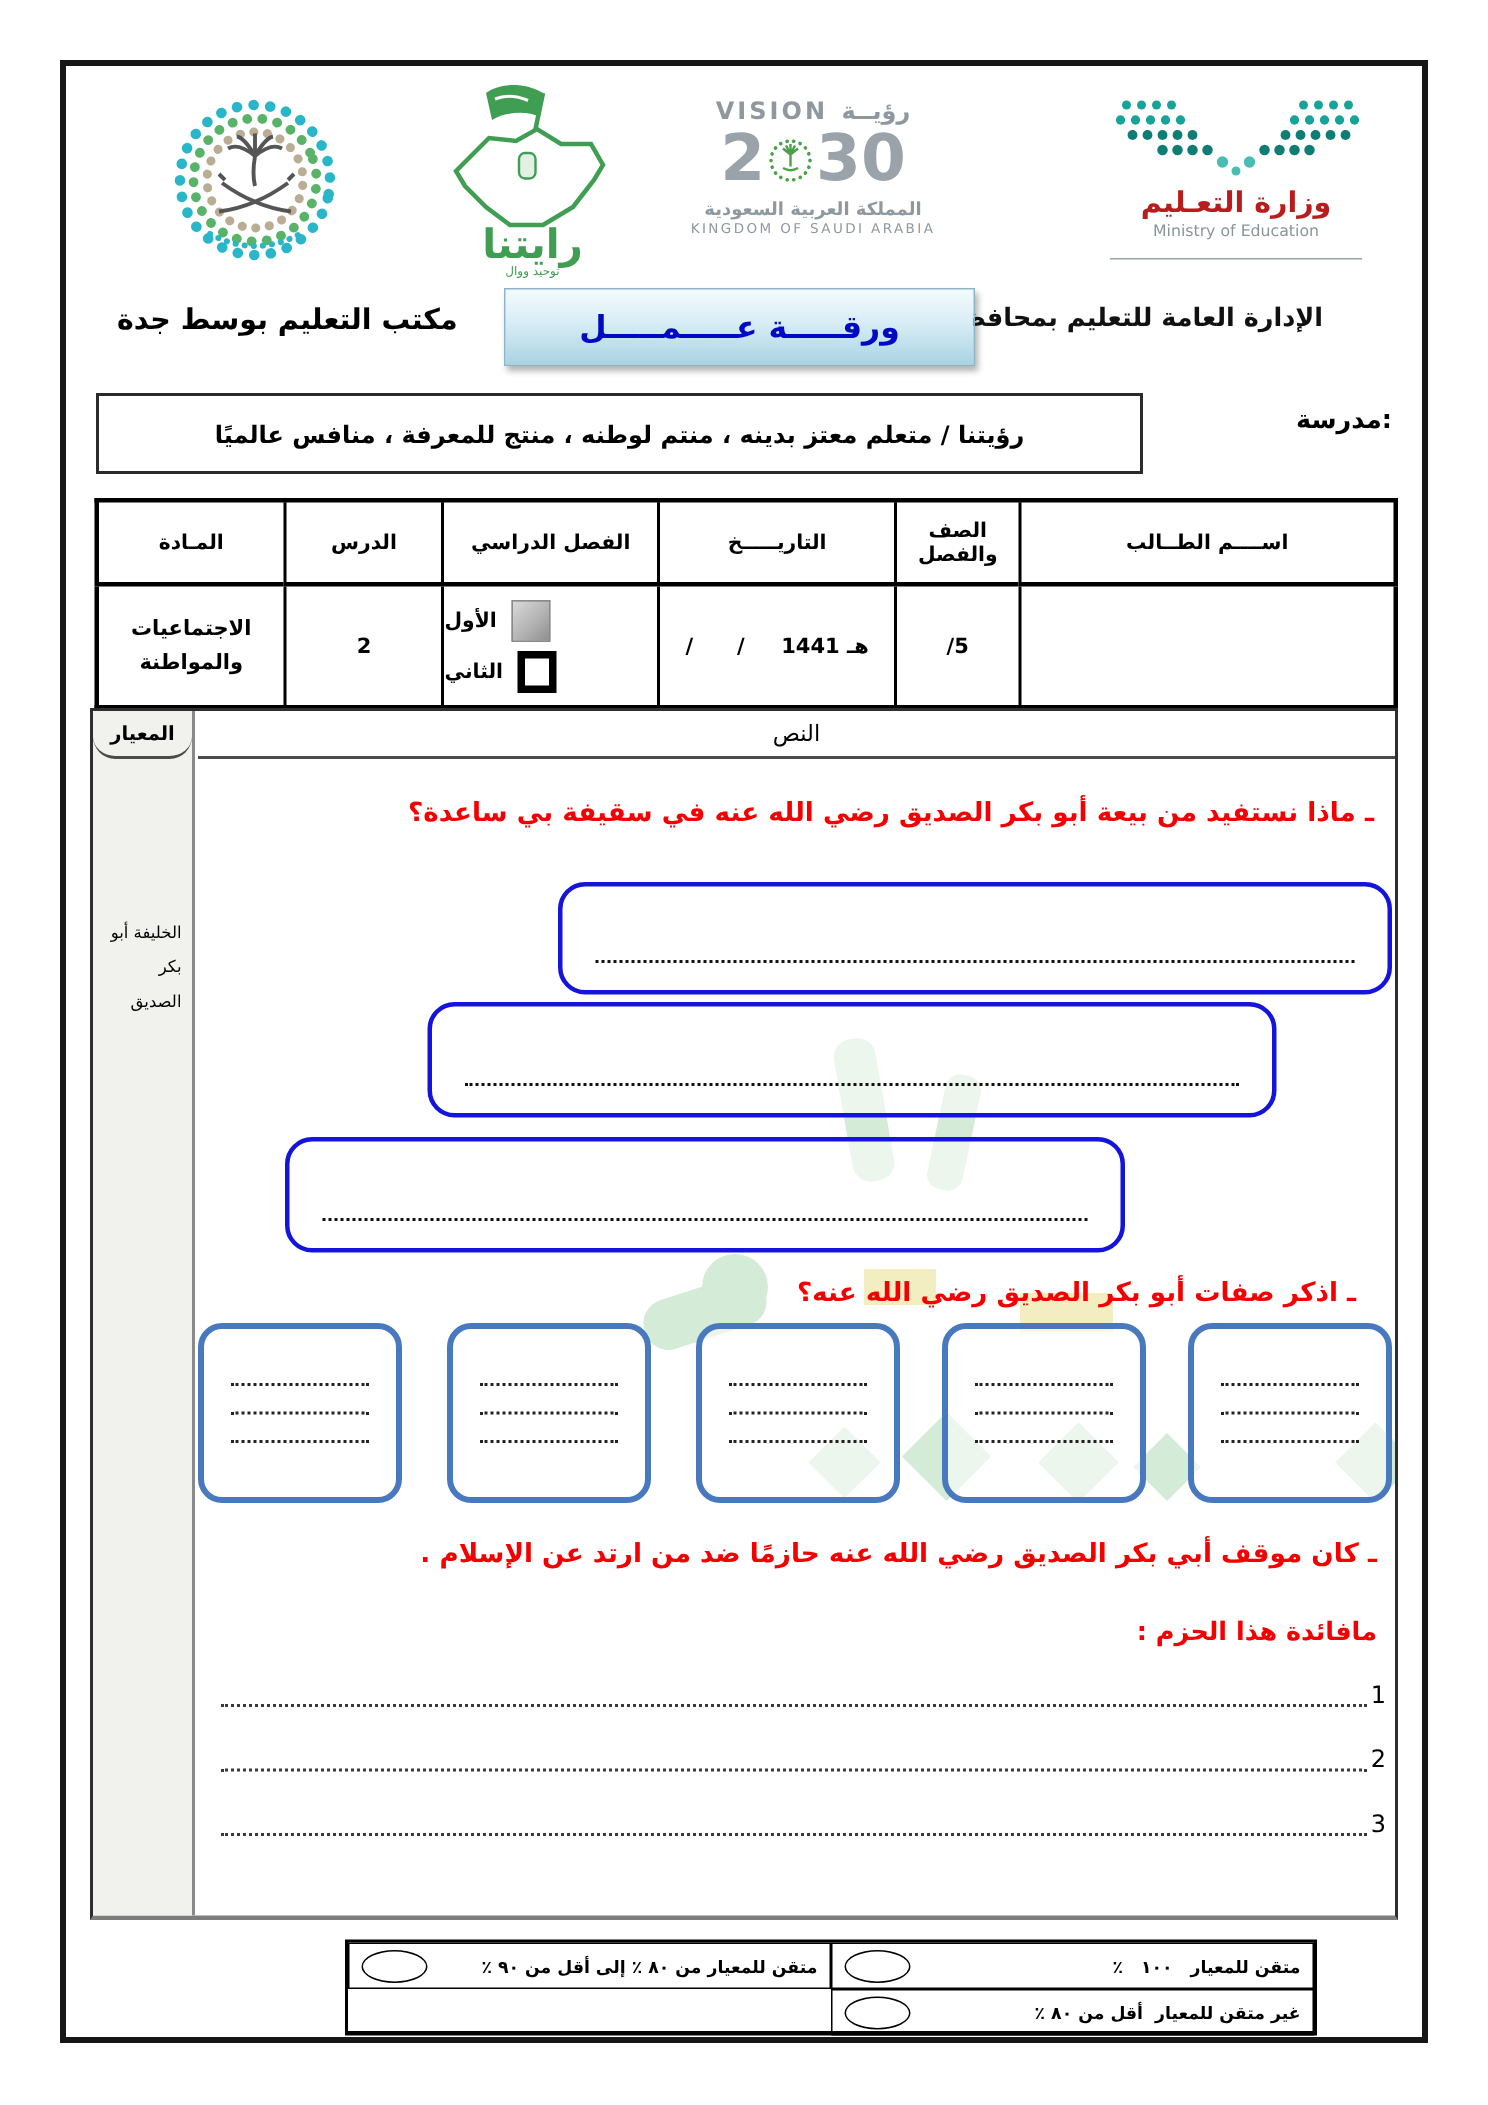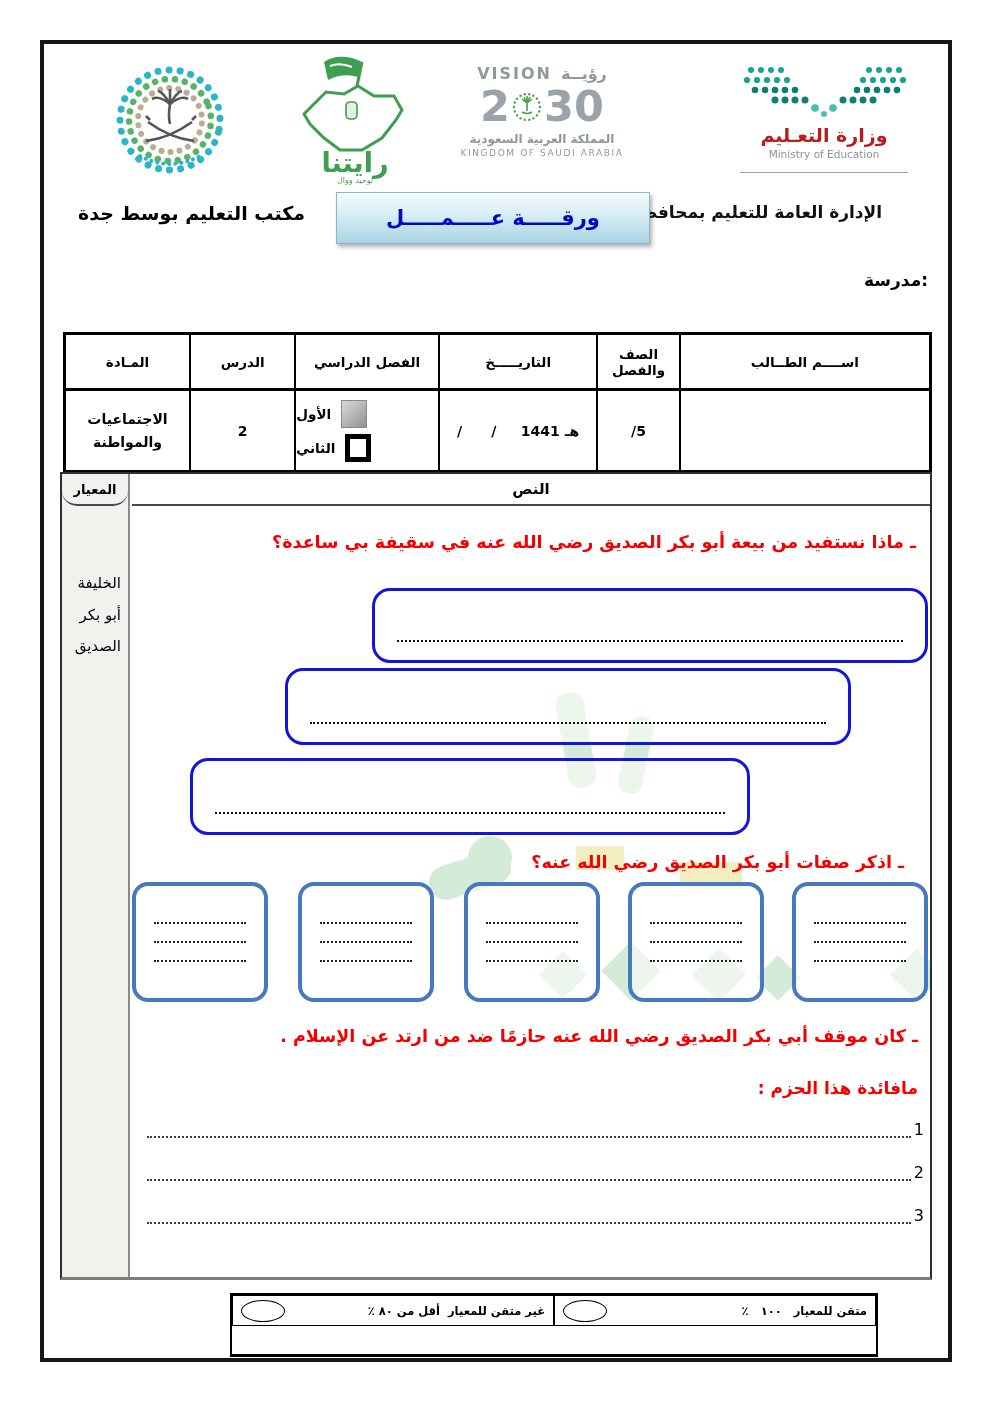--- a/index.html
+++ b/index.html
@@ -49,24 +49,24 @@
   .sem-label { font-size:13.5px; font-weight:bold; }
   .chk { width:26px; height:28px; display:inline-block; }
   .chk-first { background:linear-gradient(135deg,#d9d9d9 0%,#b3b3b3 55%,#8f8f8f 100%); border:1px solid #8a8a8a; }
   .chk-second { background:#fff; border:5px solid #000; }
 
   
   .main-box { left:16px; top:428px; width:872px; height:808px; border:2px solid #2e2e2e; border-bottom:3px solid #7d7d7d; background:#fff; }
   .sidebar { position:absolute; left:0; top:0; bottom:0; width:68px; background:#f1f1ee; border-right:2px solid #8a8a8a; }
   .sidebar-h { height:32px; border-bottom:2px solid #4a4a4a; display:flex; align-items:center; justify-content:center;
                font-size:13px; font-weight:bold;border-radius:15px; }
-  .sidebar-val { margin-top:62px; padding:0 7px; font-size:15px; line-height:2.1; direction:rtl; }
+  .sidebar-val { margin-top:104px; padding:0 7px; font-size:11px; line-height:2.1; direction:rtl; }
   .maincol { position:absolute; left:70px; top:0; right:0; bottom:0; }
   .maincol-h { height:32px; border-bottom:2px solid #4a4a4a; display:flex; align-items:center; justify-content:center;
-               font-size:15px; font-weight:bold; }
+               font-size:15px; font-weight:normal; }
   .content { position:relative; height:calc(100% - 32px); overflow:hidden; }
   .q { position:absolute; right:0; left:0; text-align:right; direction:rtl; color:#f50000; font-weight:bold; font-size:17.5px; white-space:nowrap; }
   .q1 { top:26px; padding-right:14px; }
   .q2 { top:346px; padding-right:26px; }
   .q3a { top:520px; padding-right:12px; }
   .q3b { top:572px; padding-right:12px; font-size:17px; }
   .ansbox { position:absolute; border:3px solid #1414dd; border-radius:18px; background:rgba(255,255,255,.55); }
   .ansbox .dotline { position:absolute; left:22px; right:22px; bottom:18px; border-bottom:2.5px dotted #111; }
   .ab1 { left:240px; top:82px;  width:556px; height:75px; }
   .ab2 { left:153px; top:162px; width:566px; height:77px; }
@@ -197,20 +197,21 @@
       <div class="moe-ar">وزارة التعـليم</div>
       <div class="moe-en">Ministry of Education</div>
       <div class="moe-rule"></div>
     </div>
 
     <div class="abs hdr-right">الإدارة العامة للتعليم بمحافظة جدة</div>
     <div class="abs badge">ورقـــــة عـــــمـــــل</div>
     <div class="abs hdr-left">مكتب التعليم بوسط جدة</div>
 
     <div class="abs school">مدرسة:</div>
+    <div class="abs vision-box">رؤيتنا / متعلم معتز بدينه ، منتم لوطنه ، منتج للمعرفة ، منافس عالميًا</div>
 
     <table class="info">
       <colgroup>
         <col style="width:250px">
           <col style="width:82px">
           <col style="width:158px">
         <col style="width:143px">
           <col style="width:105px">
           <col style="width:125px">
       </colgroup>
@@ -320,19 +321,23 @@
         </div>
       </div>
     </div>
 
     <div class="abs rubric">
       <div class="fcell">
         <span class="txt">متقن للمعيار   ١٠٠   ٪</span>
         <span class="oval"></span>
       </div>
       <div class="fcell">
+        <span class="txt">متقن للمعيار من ٨٠ ٪ إلى أقل من ٩٠ ٪</span>
+        <span class="oval"></span>
+      </div>
+      <div class="fcell">
         <span class="txt">غير متقن للمعيار  أقل من ٨٠ ٪</span>
         <span class="oval"></span>
       </div>
     </div>
 
   </div>
 </div>
 
 </body></html>

